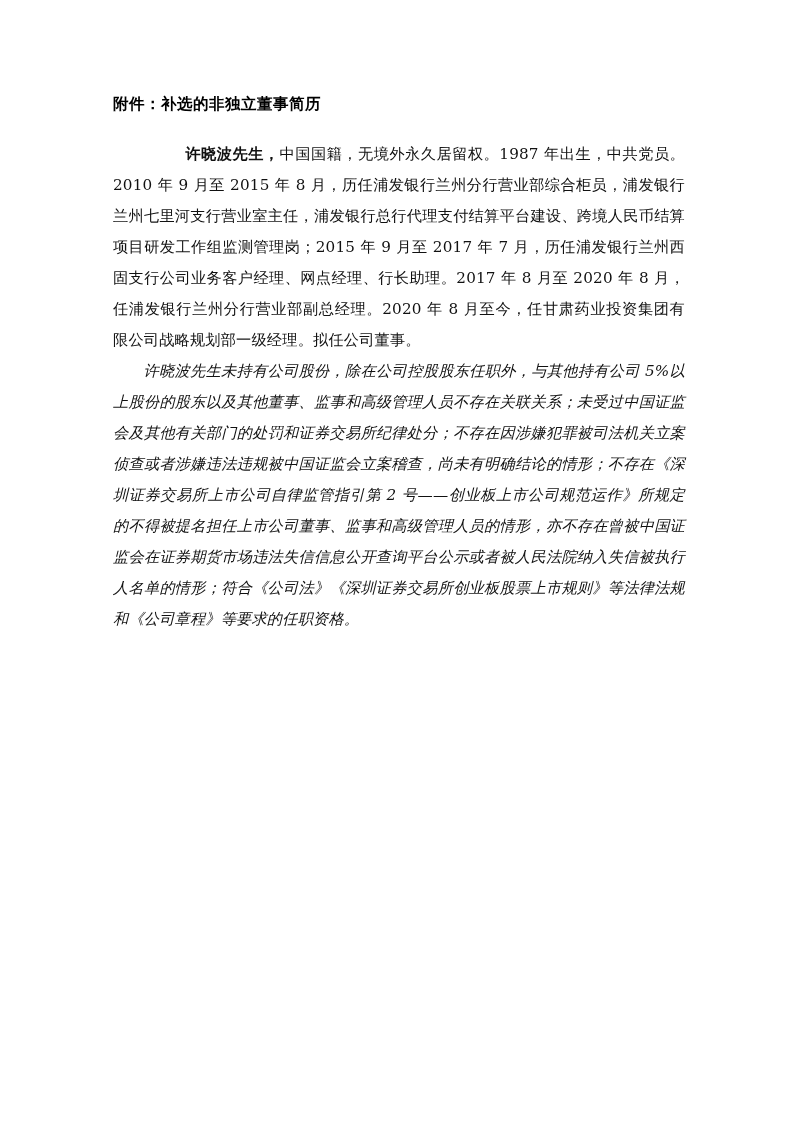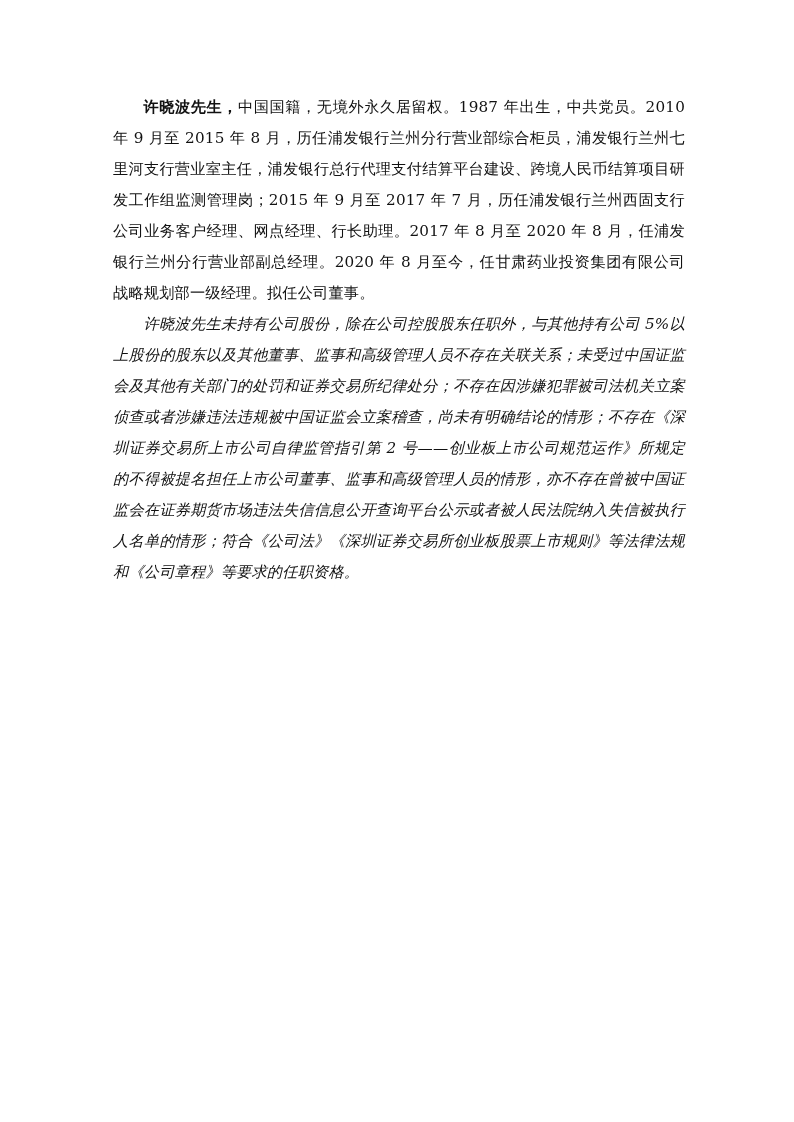--- a/index.html
+++ b/index.html
@@ -44,27 +44,29 @@
     margin: 0;
     text-indent: 2em;
     letter-spacing: 0.2px;
   }
   .para + .para {
     margin-top: 0px;
     font-style: italic;
   }
   .lead {
     font-weight: bold;
+    margin-left: 42px;
   }
 </style>
 </head>
 <body>
 
 <div class="page">
   <div class="content">
 
+    <h1 class="doc-title">附件：补选的非独立董事简历</h1>
 
     <p class="para"><span class="lead">许晓波先生，</span><span>中国国籍，无境外永久居留权。1987 年出生，中共党员。2010 年 9 月至 2015 年 8 月，历任浦发银行兰州分行营业部综合柜员，浦发银行兰州七里河支行营业室主任，浦发银行总行代理支付结算平台建设、跨境人民币结算项目研发工作组监测管理岗；2015 年 9 月至 2017 年 7 月，历任浦发银行兰州西固支行公司业务客户经理、网点经理、行长助理。2017 年 8 月至 2020 年 8 月，任浦发银行兰州分行营业部副总经理。2020 年 8 月至今，任甘肃药业投资集团有限公司战略规划部一级经理。拟任公司董事。</span></p>
 
     <p class="para"><span>许晓波先生未持有公司股份，除在公司控股股东任职外，与其他持有公司 5%以上股份的股东以及其他董事、监事和高级管理人员不存在关联关系；未受过中国证监会及其他有关部门的处罚和证券交易所纪律处分；不存在因涉嫌犯罪被司法机关立案侦查或者涉嫌违法违规被中国证监会立案稽查，尚未有明确结论的情形；不存在《深圳证券交易所上市公司自律监管指引第 2 号——创业板上市公司规范运作》所规定的不得被提名担任上市公司董事、监事和高级管理人员的情形，亦不存在曾被中国证监会在证券期货市场违法失信信息公开查询平台公示或者被人民法院纳入失信被执行人名单的情形；符合《公司法》《深圳证券交易所创业板股票上市规则》等法律法规和《公司章程》等要求的任职资格。</span></p>
 
   </div>
 </div>
 
 </body></html>

